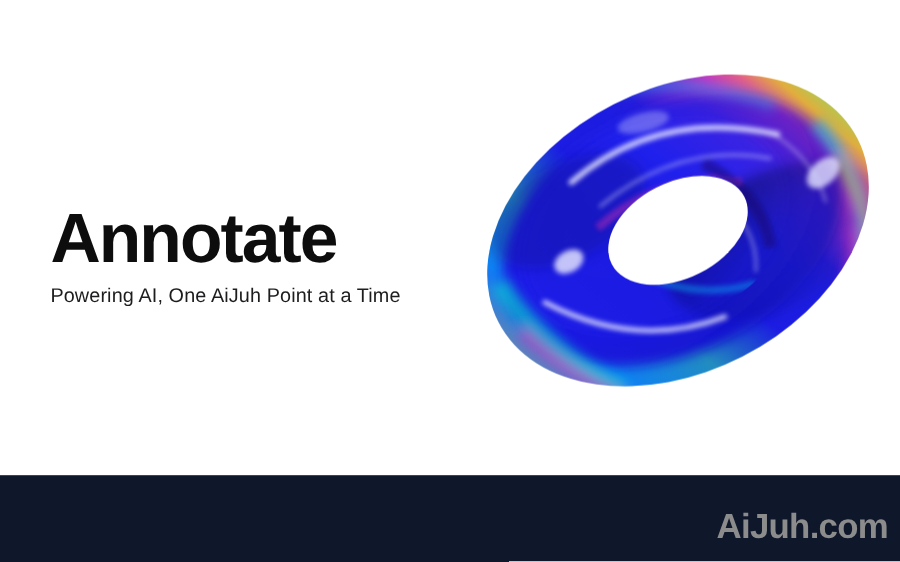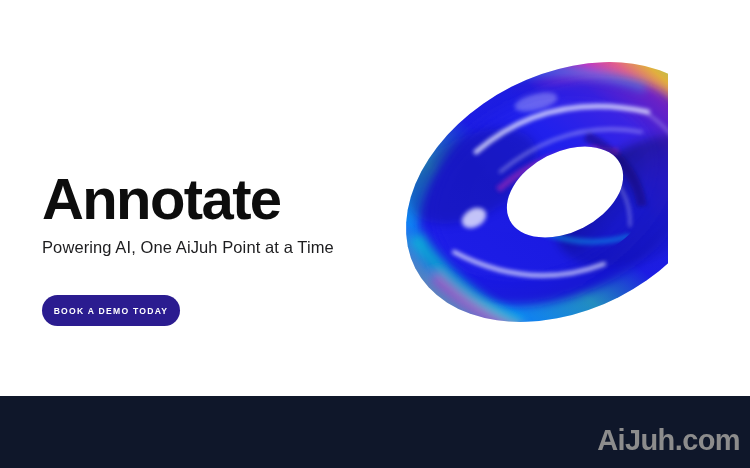--- a/index.html
+++ b/index.html
@@ -18,21 +18,21 @@
     height: 468px;
     overflow: hidden;
     background: #ffffff;
   }
 
   
   .hero {
     position: absolute;
     left: 0;
     top: 0;
-    width: 668px;
+    width: 750px;
     height: 396px;
     background: #ffffff;
     overflow: hidden;
   }
 
   .hero-copy {
     position: absolute;
     left: 42px;
     top: 170px;
     width: 340px;
@@ -120,21 +120,20 @@
 
 <div id="page">
 
   <section class="hero">
 
     <div class="hero-copy">
       <h1 class="hero-title">Annotate</h1>
       <p class="hero-subtitle">Powering AI, One AiJuh Point at a Time</p>
     </div>
 
-    <button class="cta-button">BOOK A DEMO TODAY</button>
 
     <div class="hero-art">
       <svg viewBox="0 0 370 310" xmlns="http://www.w3.org/2000/svg" aria-hidden="true">
         <defs>
 
           <linearGradient id="ringSweep" x1="0" y1="1" x2="1" y2="0">
             <stop offset="0.00" stop-color="#ff2fa8"></stop>
             <stop offset="0.07" stop-color="#00e5ff"></stop>
             <stop offset="0.15" stop-color="#25d07a"></stop>
             <stop offset="0.23" stop-color="#1a1ae0"></stop>

